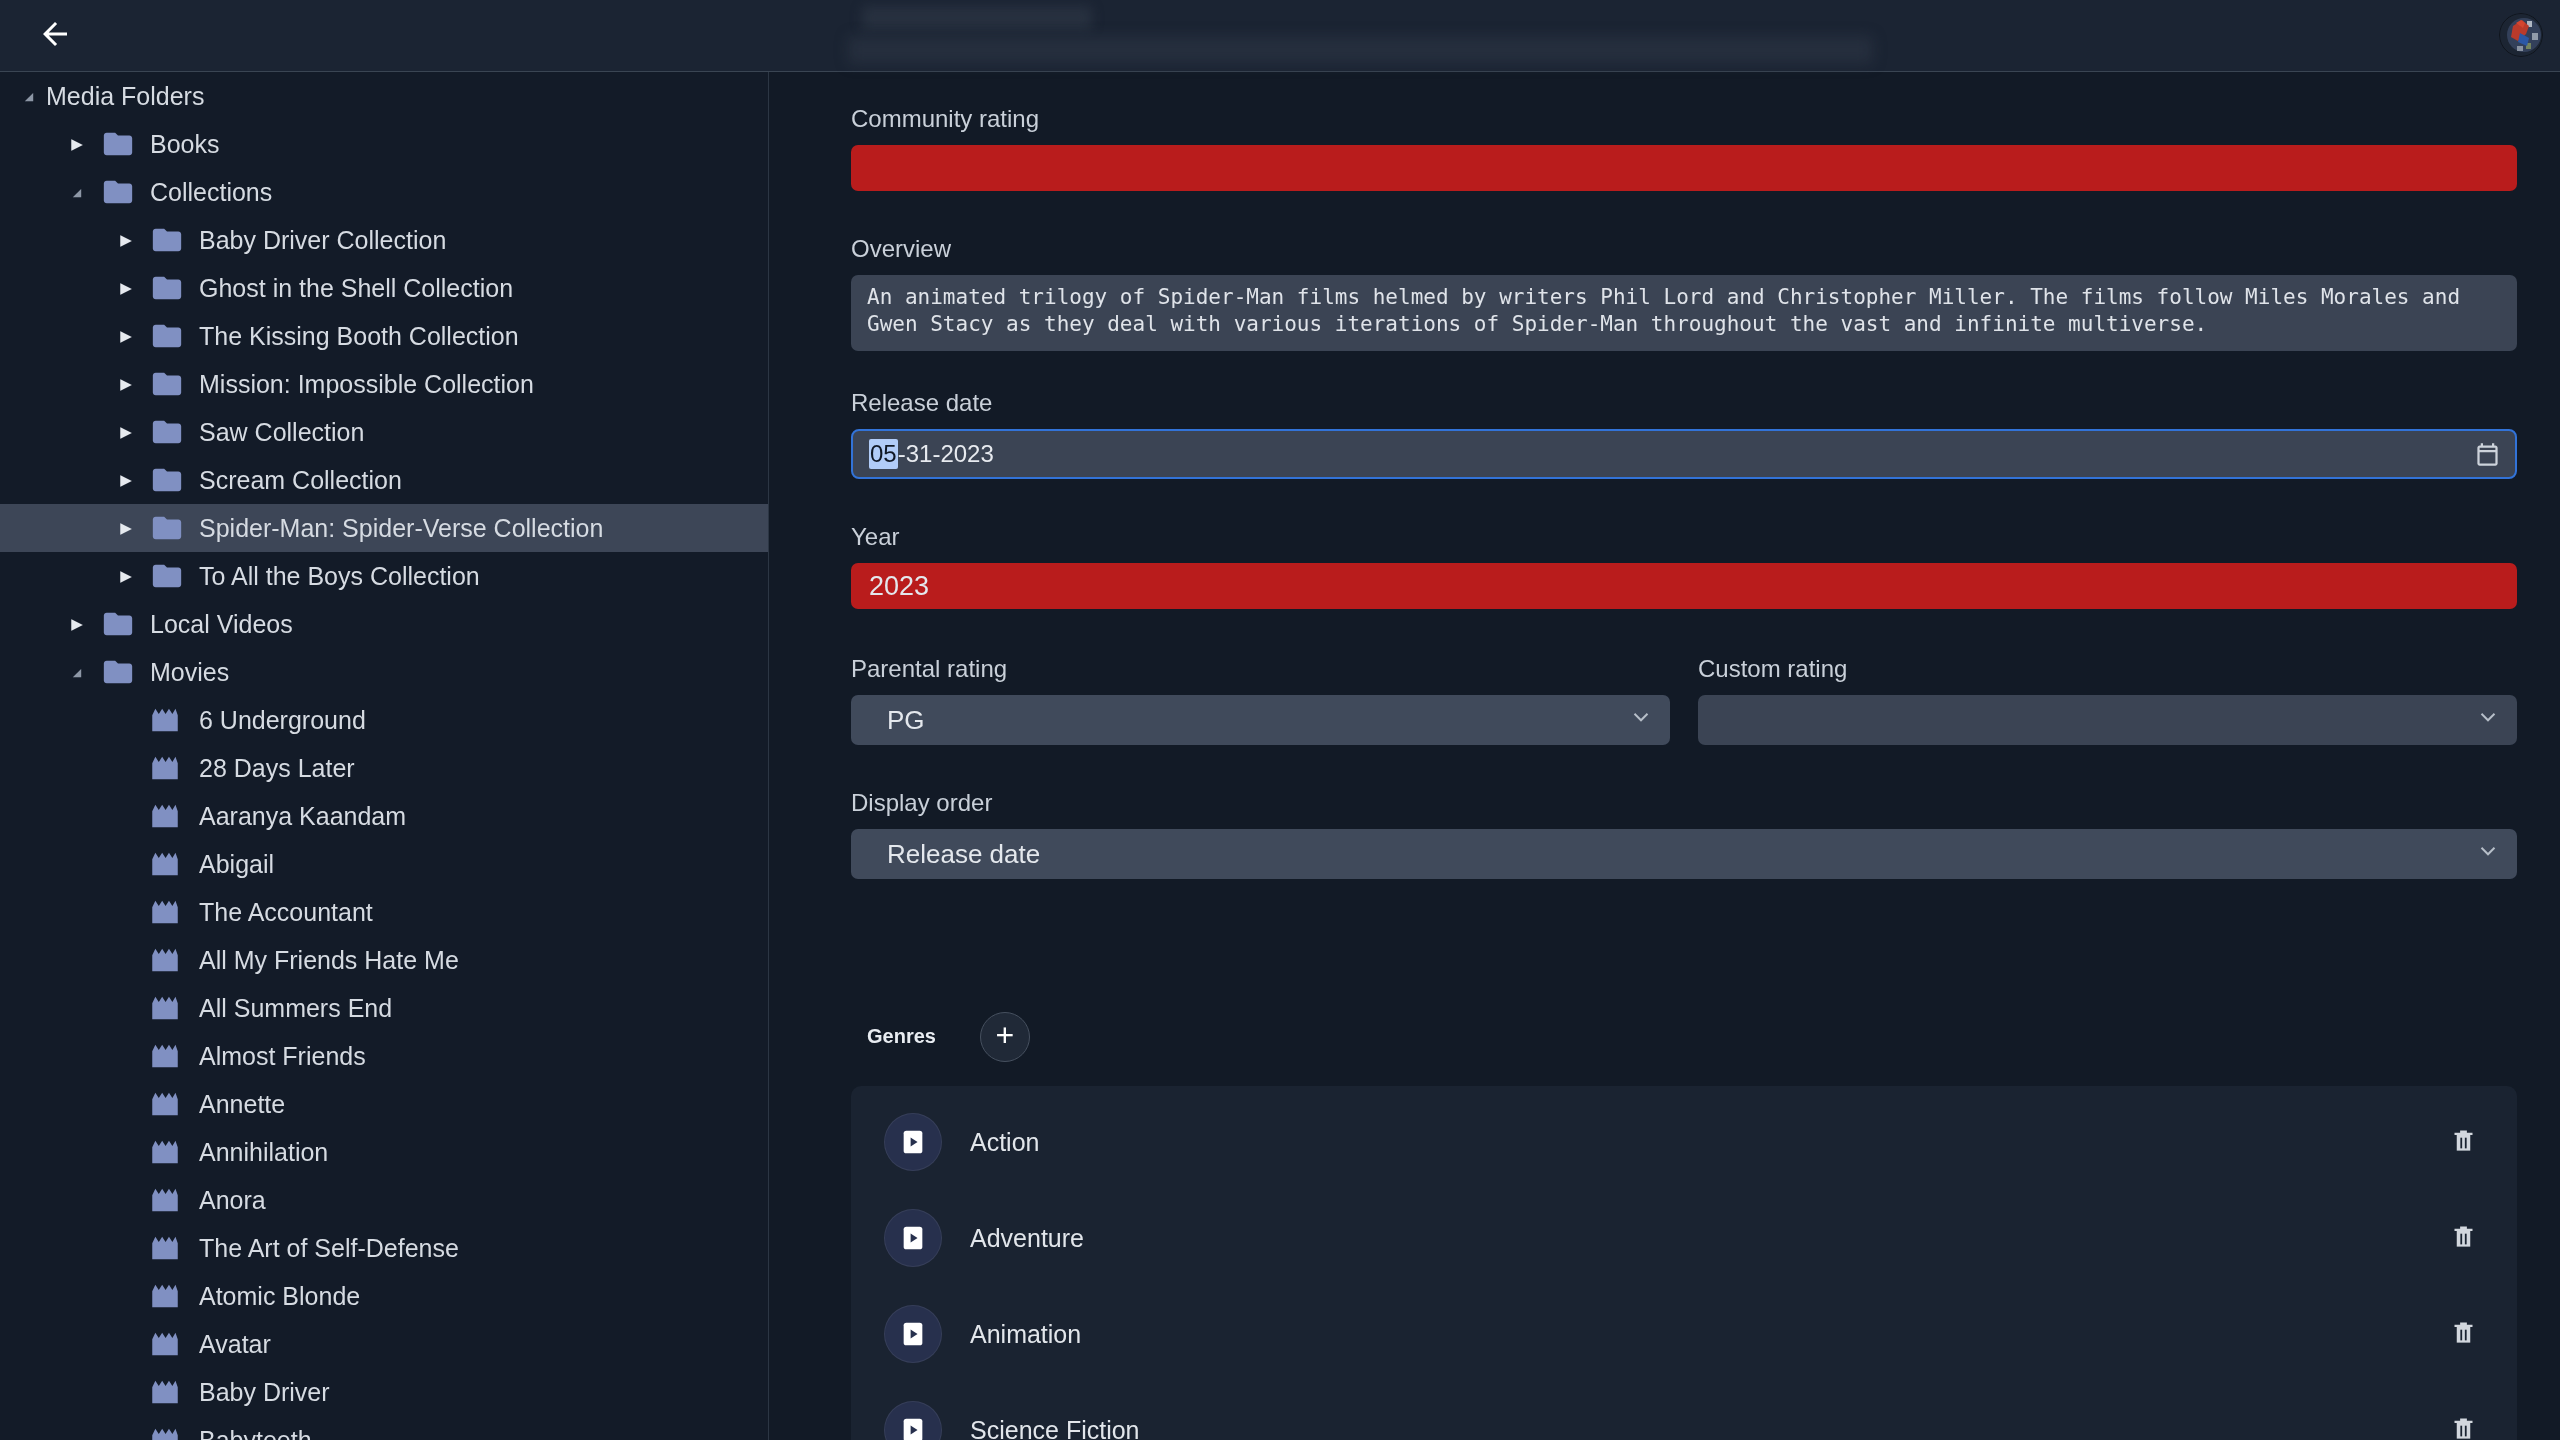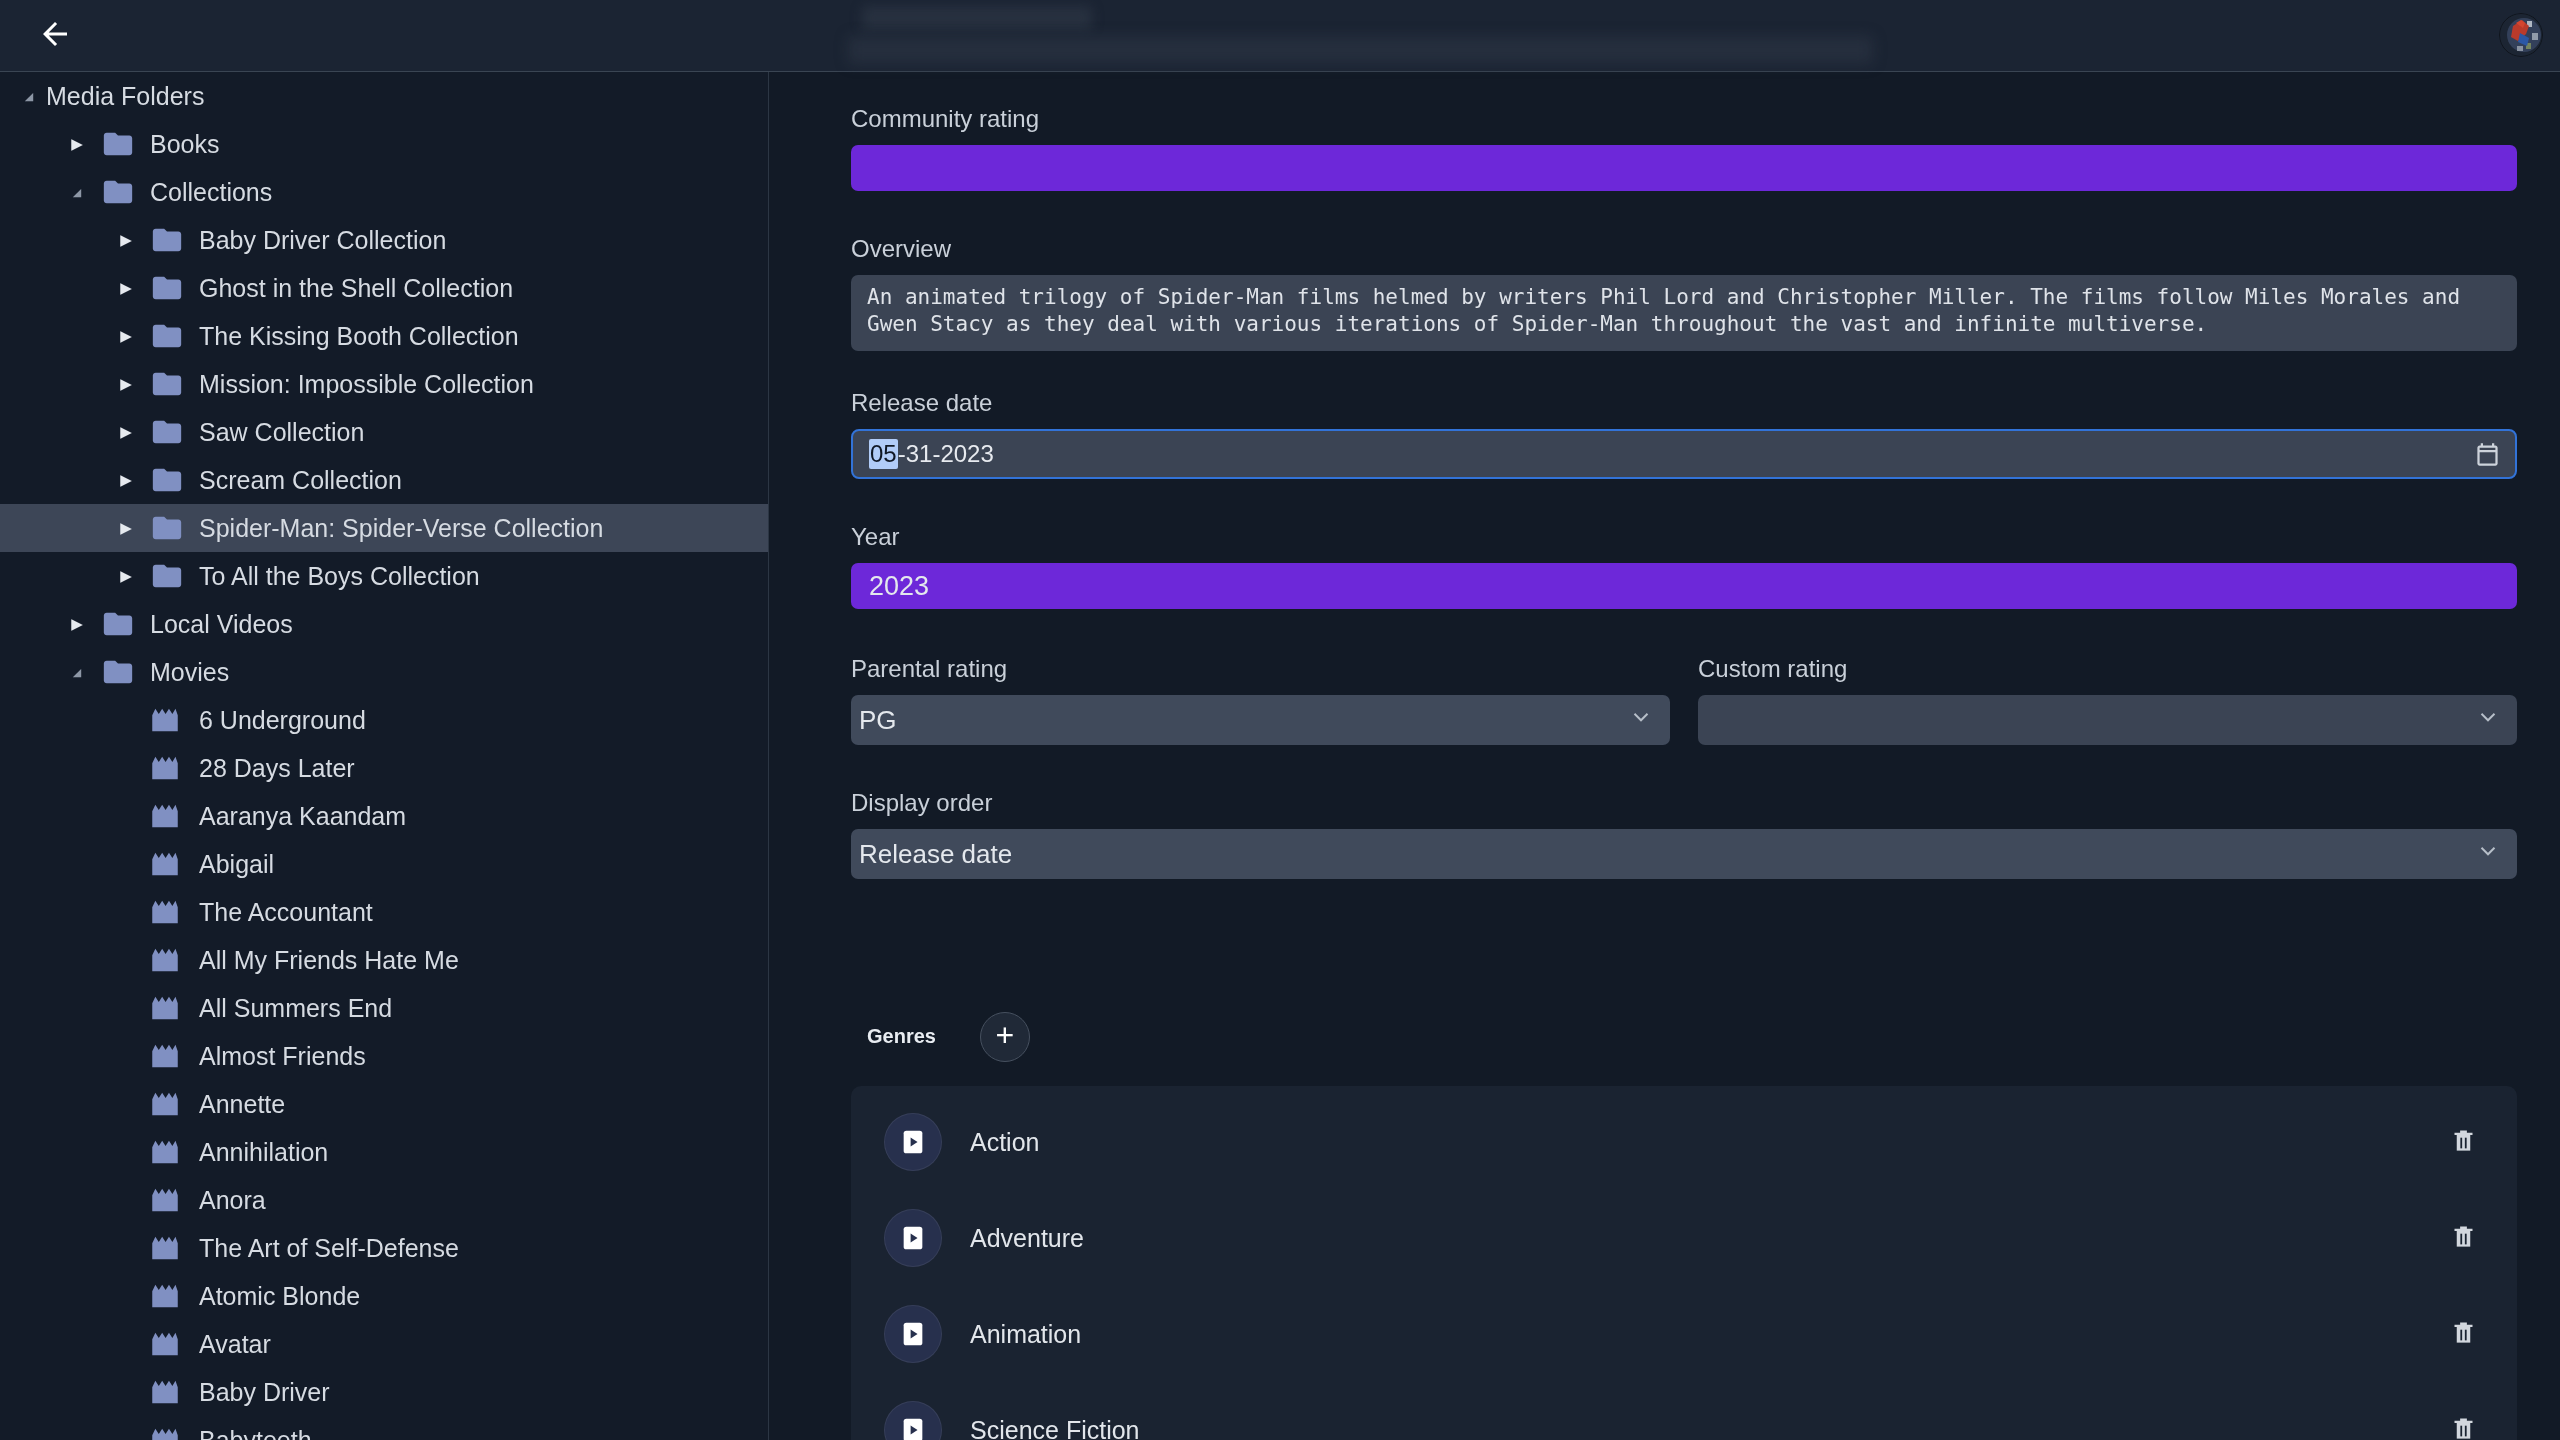--- a/index.html
+++ b/index.html
@@ -56,21 +56,21 @@
     font-size:15px; color:#e6eaef; line-height:48px;
   }
   .tgl.expanded { font-size:11px; color:#8d97a6; }
   .tree-ico { width:40px; flex:0 0 40px; margin:0 12px 0 6px; display:flex; align-items:center; }
   .lv0 .tgl { margin-right:2px; }
   .tree-lbl { overflow:hidden; text-overflow:clip; }
 
   
   .f-label { display:block; font-size:24px; color:#c9d0d9; margin-bottom:12px; }
   .text-input {
-    width:100%; height:46px; background:#6d28d9; border:none; border-radius:7px;
+    width:100%; height:46px; background:#b91c1c; border:none; border-radius:7px;
     color:#e4e8ed; font-size:27px; padding:0 18px;
     font-family:"Liberation Sans", sans-serif;
   }
   .field-community { margin-bottom:44px; }
   .overview-ta {
     display:block; width:100%; height:76px; background:#3b4454; border:none; border-radius:7px;
     color:#dfe3e9; font-family:"DejaVu Sans Mono", monospace; font-size:21px; line-height:27px;
     padding:9px 16px; resize:none;
   }
   .field-overview { margin-bottom:38px; }
@@ -81,21 +81,21 @@
     font-size:24px; color:#e7eaef; cursor:text;
   }
   .date-sel { background:#b1ccf8; color:#101826; border-radius:2px; padding:1px 1px; }
   .cal-ico { position:absolute; right:14px; top:10px; }
   .field-date { margin-bottom:44px; }
   .field-year { margin-bottom:46px; }
 
   .sel-box {
     height:50px; background:#404a5b; border-radius:7px; cursor:pointer;
     display:flex; align-items:center; justify-content:space-between;
-    font-size:26px; color:#e4e8ed; padding:0 16px 0 8px;
+    font-size:26px; color:#e4e8ed; padding:0 16px 0 36px;
   }
   .sel-box.dim { background:#3b4454; }
   .row2 { display:flex; gap:28px; margin-bottom:44px; }
   .row2 .col { flex:1; }
   .field-order { margin-bottom:0; }
 
   
   .genres-head { display:flex; align-items:center; gap:28px; margin-top:130px; margin-bottom:22px; }
   .genres-title { margin:16px; font-size:20px; font-weight:700; color:#e9edf2; }
   .add-btn {

